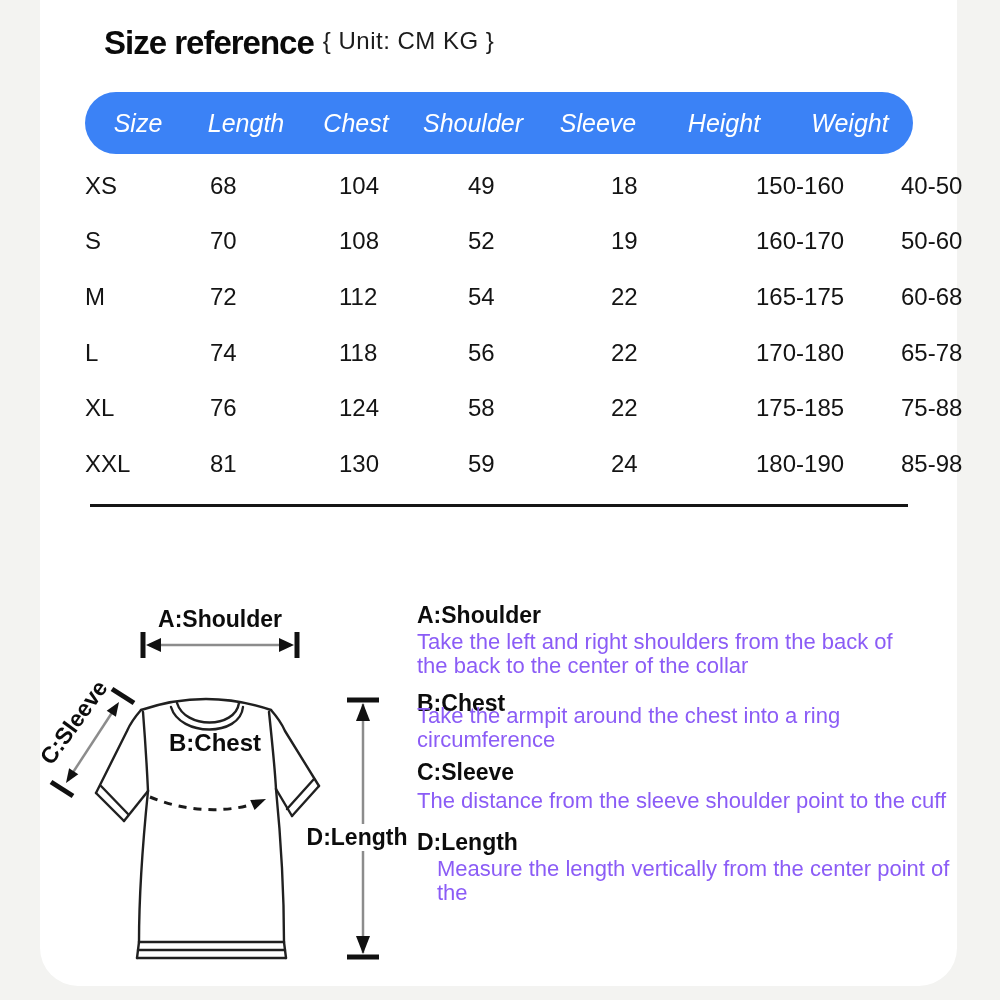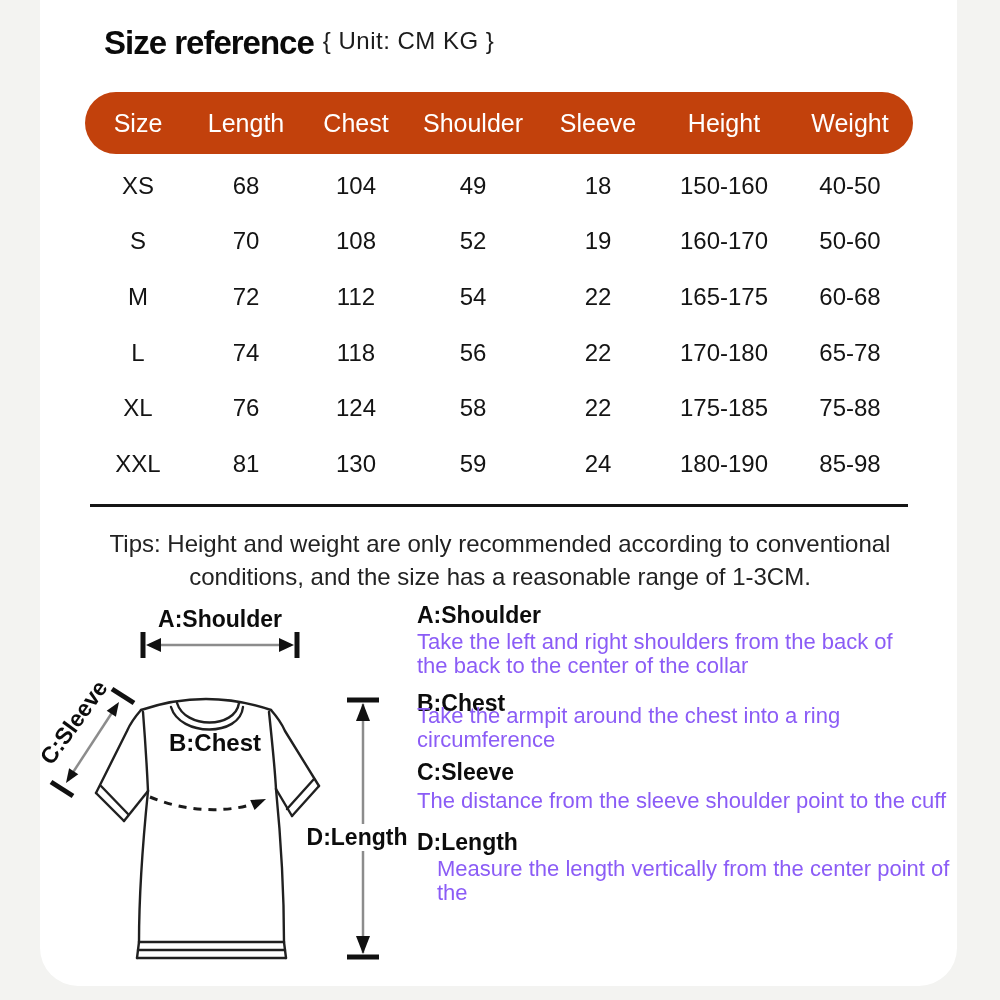--- a/index.html
+++ b/index.html
@@ -16,30 +16,30 @@
   .content { position:absolute; inset:0; }
 
   
   .title-row { position:absolute; left:104px; top:24px; white-space:nowrap; }
   .title { font-size:33px; font-weight:bold; color:#0a0a0a; letter-spacing:-1px; }
   .unit  { font-size:24px; font-weight:400; color:#1c1c1c; margin-left:9px; letter-spacing:0.5px; vertical-align:5px; }
 
   
   .thead {
     position:absolute; left:85px; top:92px; width:828px; height:62px;
-    background:#c2410c; border-radius:31px;
+    background:#3b82f6; border-radius:31px;
     display:grid; grid-template-columns:106px 110px 110px 124px 126px 126px 126px;
     align-items:center; text-align:center;
-    color:#ffffff; font-size:25px;
+    color:#ffffff; font-size:25px;font-style:italic;
   }
   .trows { position:absolute; left:85px; top:158px; width:828px; }
   .trow {
     display:grid; grid-template-columns:106px 110px 110px 124px 126px 126px 126px;
-    height:55.6px; align-items:center; text-align:center;
-    font-size:24px; color:#141414;
+    height:55.6px; align-items:center; text-align:left;
+    font-size:24px; color:#141414;gap:19px;
   }
 
   .sep { position:absolute; left:90px; top:504px; width:818px; height:3px; background:#161616; }
 
   .tips {
     position:absolute; left:0; top:527px; width:1000px; text-align:center;
     font-size:24px; line-height:33px; color:#222;
   }
 
   
@@ -130,24 +130,20 @@
         <div>130</div>
         <div>59</div>
         <div>24</div>
         <div>180-190</div>
         <div>85-98</div>
       </div>
     </div>
 
   <div class="sep"></div>
 
-  <div class="tips" id="tips">
-      <div>Tips: Height and weight are only recommended according to conventional</div>
-      <div>conditions, and the size has a reasonable range of 1-3CM.</div>
-    </div>
 
   <div class="diagram">
     <svg width="395" height="405" viewBox="0 0 395 405">
       <g fill="none" stroke="#202020" stroke-width="2.4" stroke-linecap="round" stroke-linejoin="round">
 
         <path d="M 111,120 Q 176,98 241,120"></path>
         <path d="M 141,117 C 150,147 210,147 213,117"></path>
         <path d="M 147,113 C 155,139 205,139 209,113"></path>
 
         <path d="M 111,120 C 104,128 100,134 97,141 L 66,203"></path>

